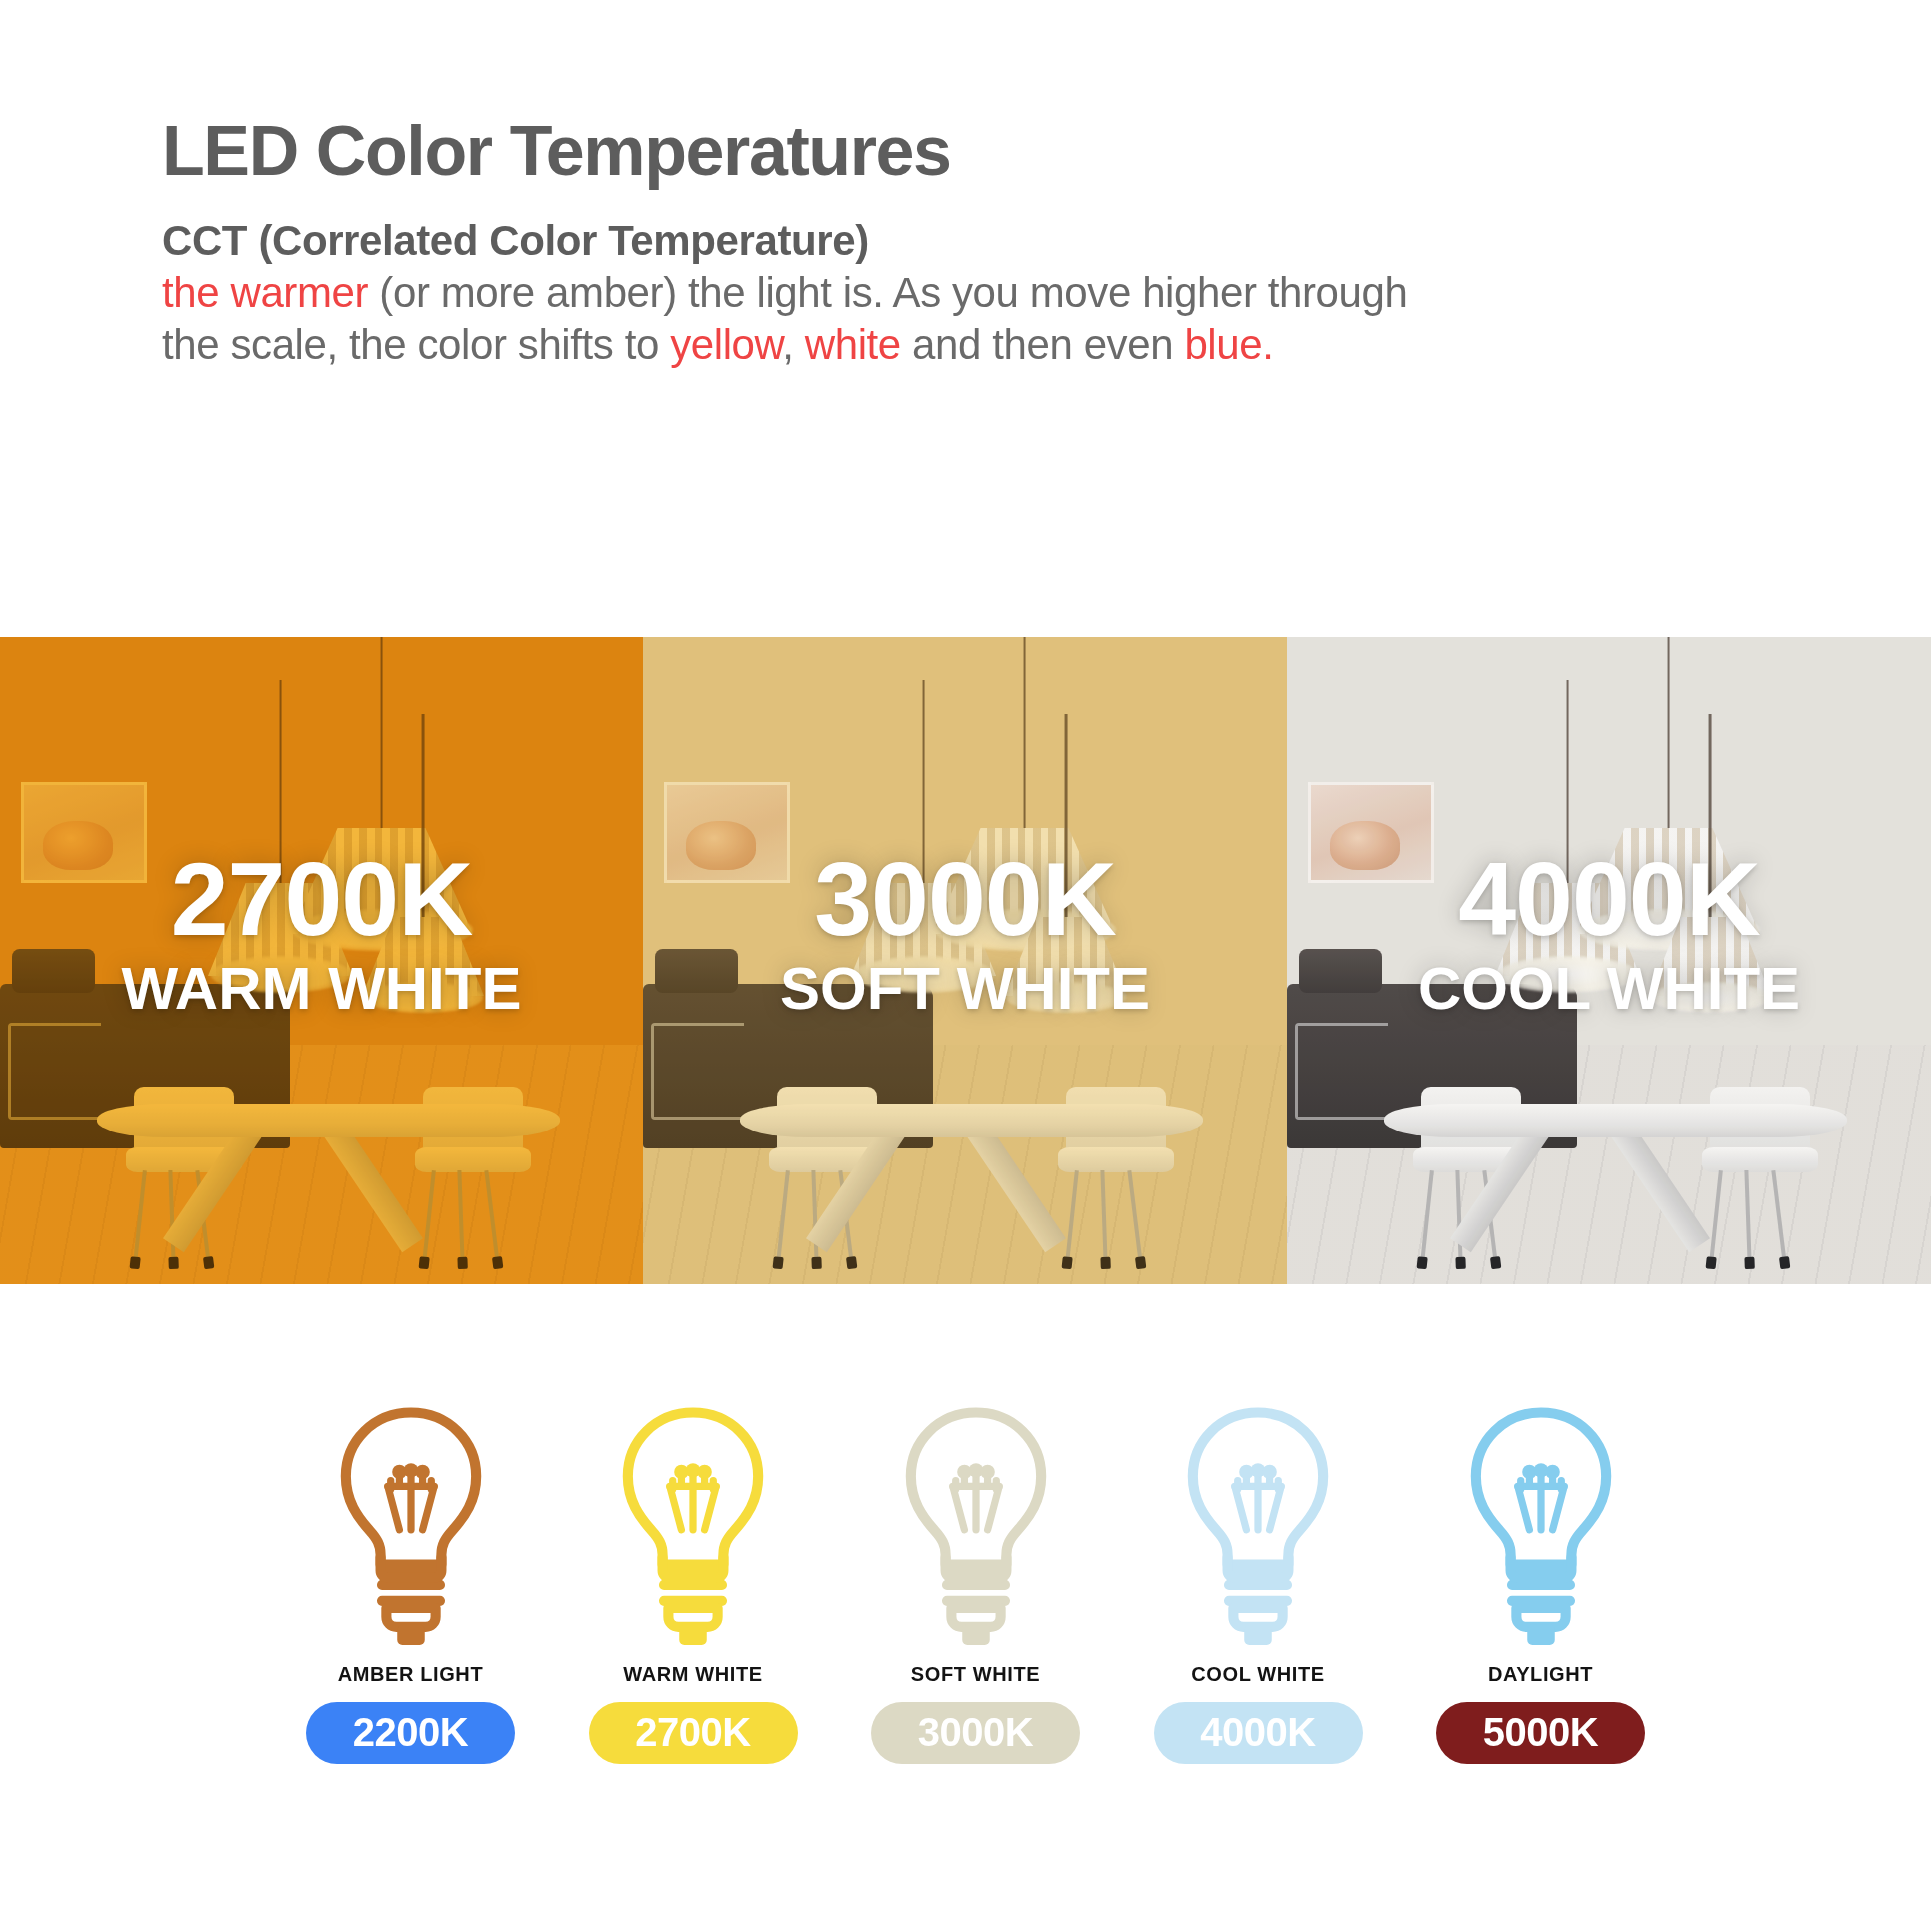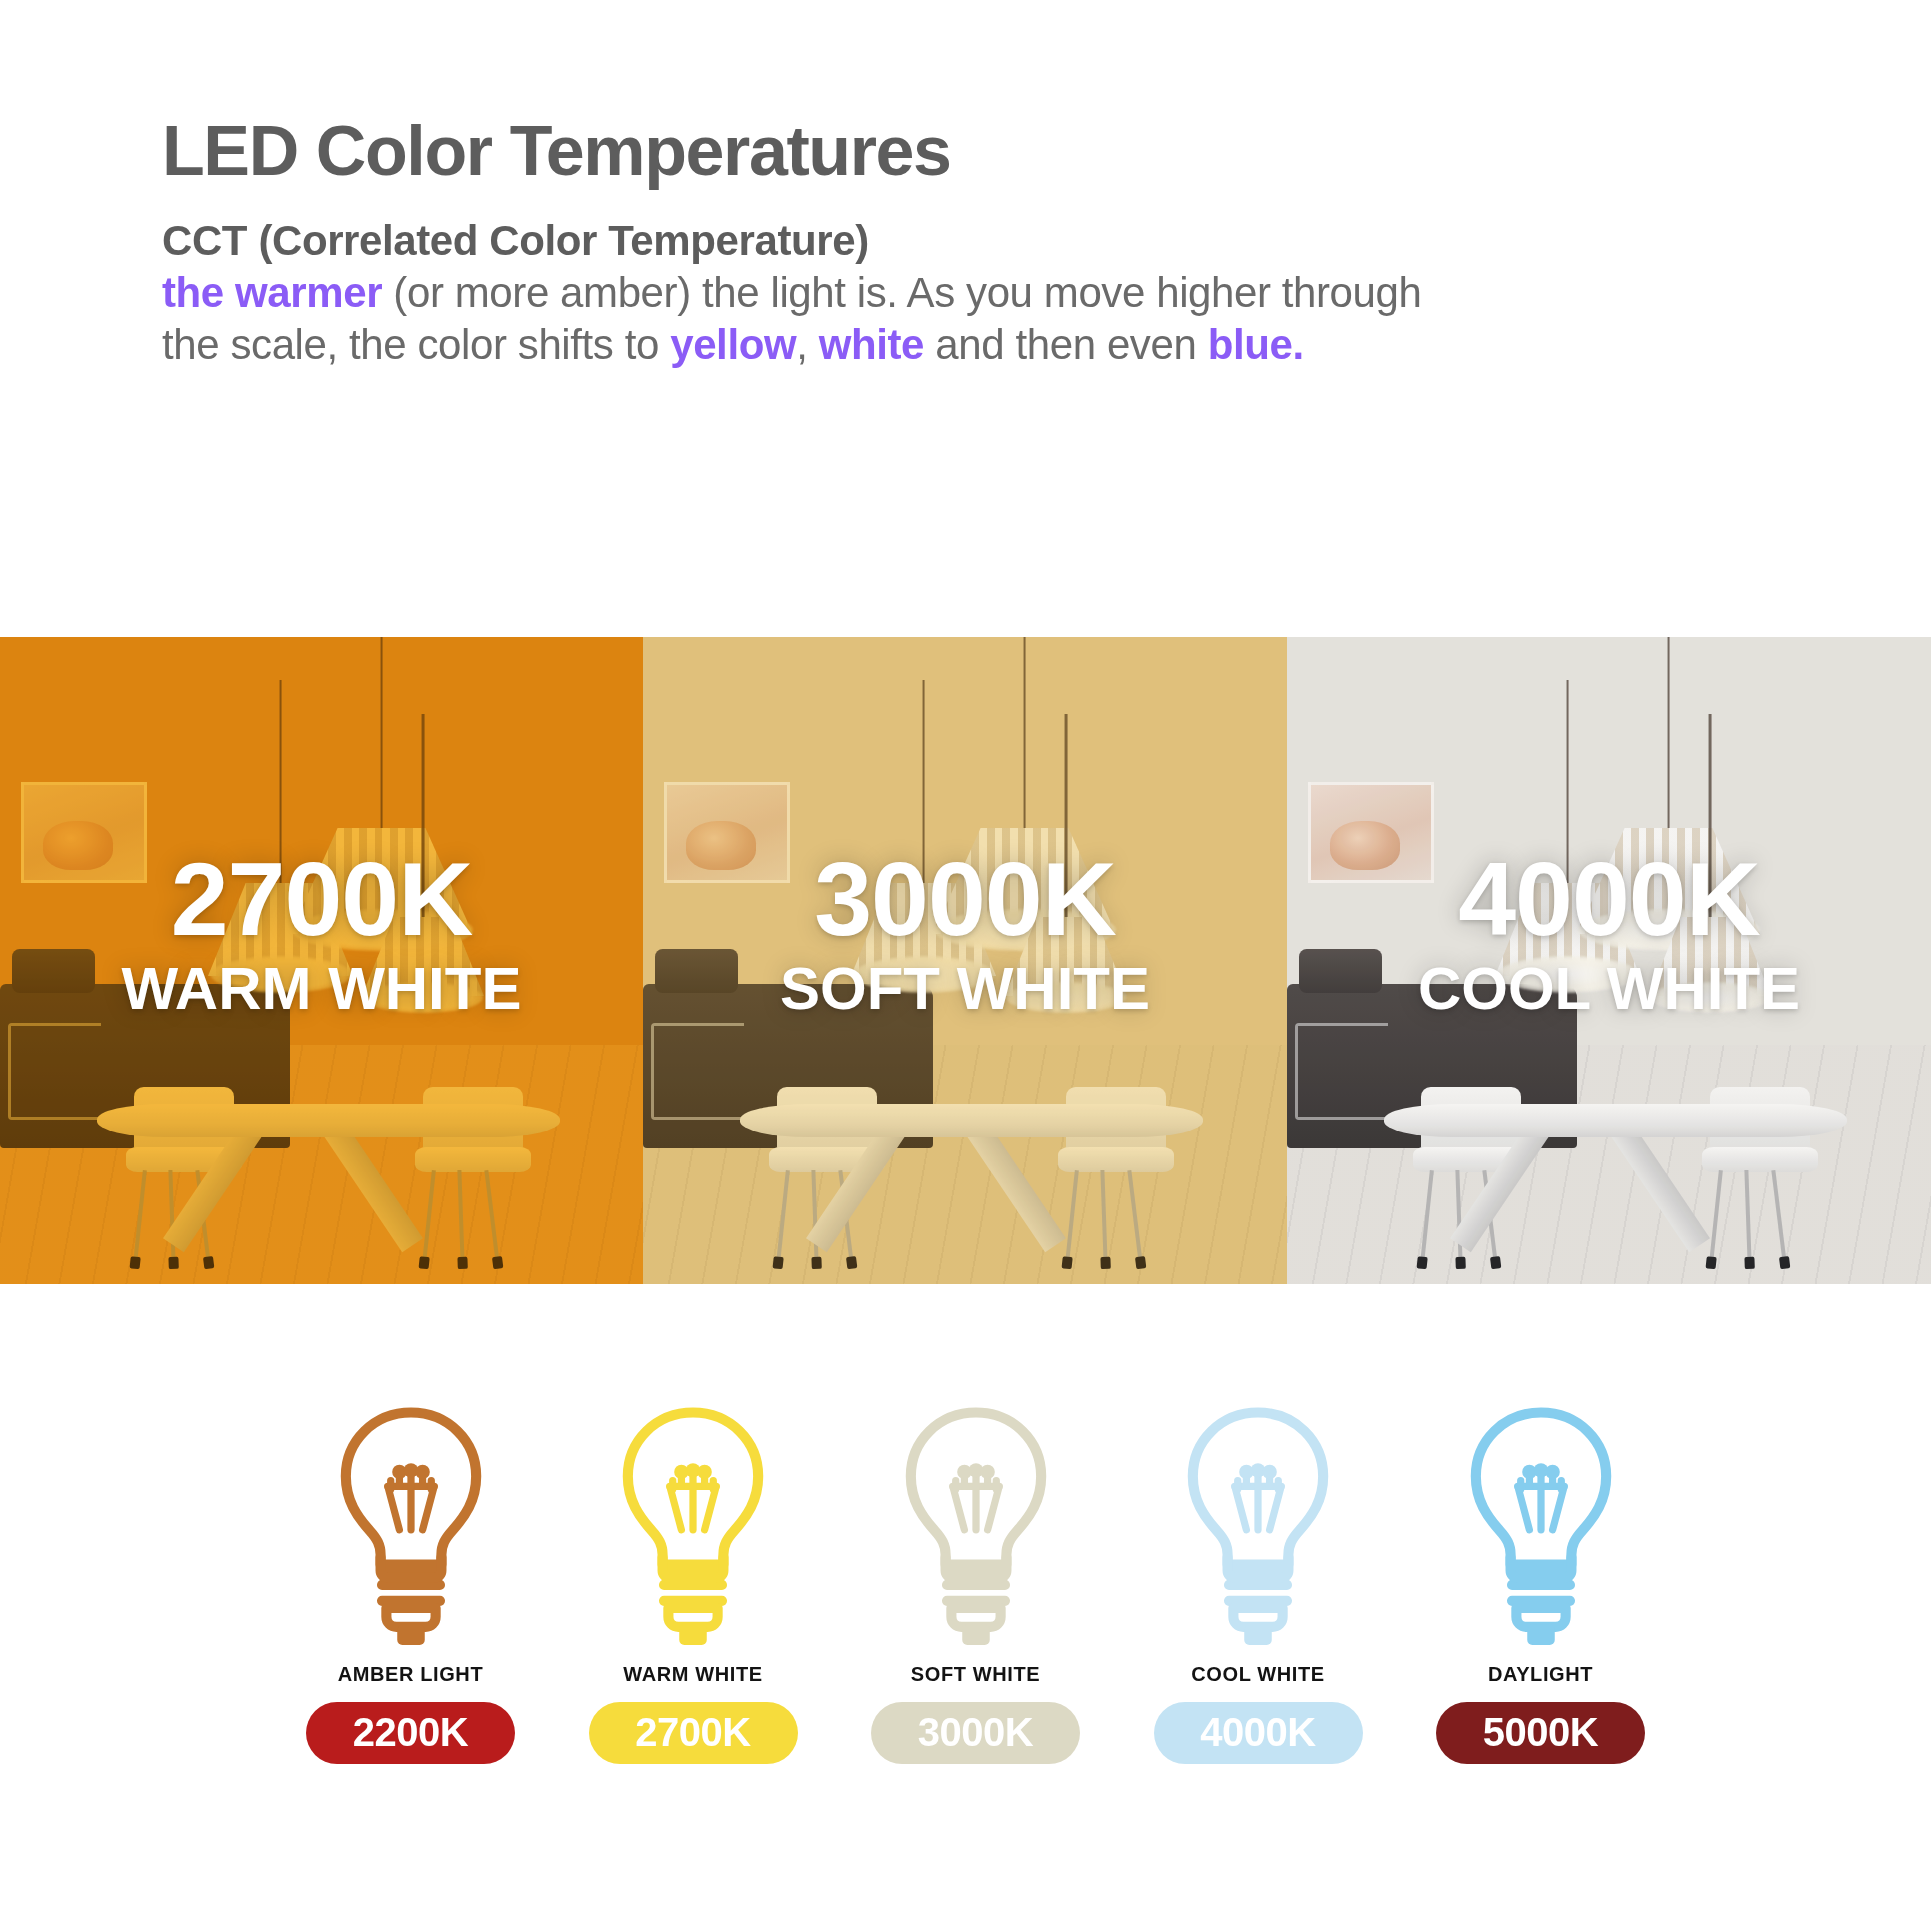--- a/index.html
+++ b/index.html
@@ -42,21 +42,21 @@
     line-height: 1.24;
     color: #6a6a6a;
     font-weight: 400;
     letter-spacing: -0.4px;
   }
   .body-copy .lead {
     font-weight: 700;
     color: #5d5d5d;
     display: block;
   }
-  .body-copy b { font-weight: 700; color: #8b5cf6; }
+  .body-copy b { font-weight: 400; color: #ef4444; }
   .body-copy .ln { display: block; white-space: nowrap; }
 
   
   .strip {
     position: absolute;
     left: 0;
     top: 637px;
     width: 1931px;
     height: 647px;
     display: flex;
@@ -447,21 +447,21 @@
             <path d="M50 56 v-8 M58 56 v-8 M66 56 v-8"></path>
             <path d="M44 58 v-6 M72 58 v-6"></path>
           </g>
           <g fill="#c1742f">
             <circle cx="50" cy="46" r="5"></circle>
             <circle cx="58" cy="45" r="5"></circle>
             <circle cx="66" cy="46" r="5"></circle>
           </g>
         </svg>
         <div class="bulb-name">AMBER LIGHT</div>
-        <div class="badge" style="background:#b91c1c;color:#ffffff">2200K</div>
+        <div class="badge" style="background:#3b82f6;color:#ffffff">2200K</div>
       </div>
       <div class="bulbcell">
         <svg class="bulb-svg" width="168" height="241" viewBox="0 0 116 166">
           <g fill="none" stroke="#f6dc3c" stroke-width="7" stroke-linejoin="round" stroke-linecap="round">
             <path d="M58 5C32.5 5 13 24.5 13 49c0 17 8 28 16.5 37.5 5 5.6 7.5 10 7.5 16.5v7h42v-7c0-6.5 2.5-10.9 7.5-16.5C95 77 103 66 103 49 103 24.5 83.5 5 58 5z"></path>
             <path d="M38 113h40M38 124h40M38 135h40"></path>
             <path d="M37 105v9c0 3 2 5 5 5h32c3 0 5-2 5-5v-9"></path>
             <path d="M41 140h34v6c0 4-3 7-7 7H48c-4 0-7-3-7-7z"></path>
             <path d="M52 155h12v7h-12z"></path>
           </g>

